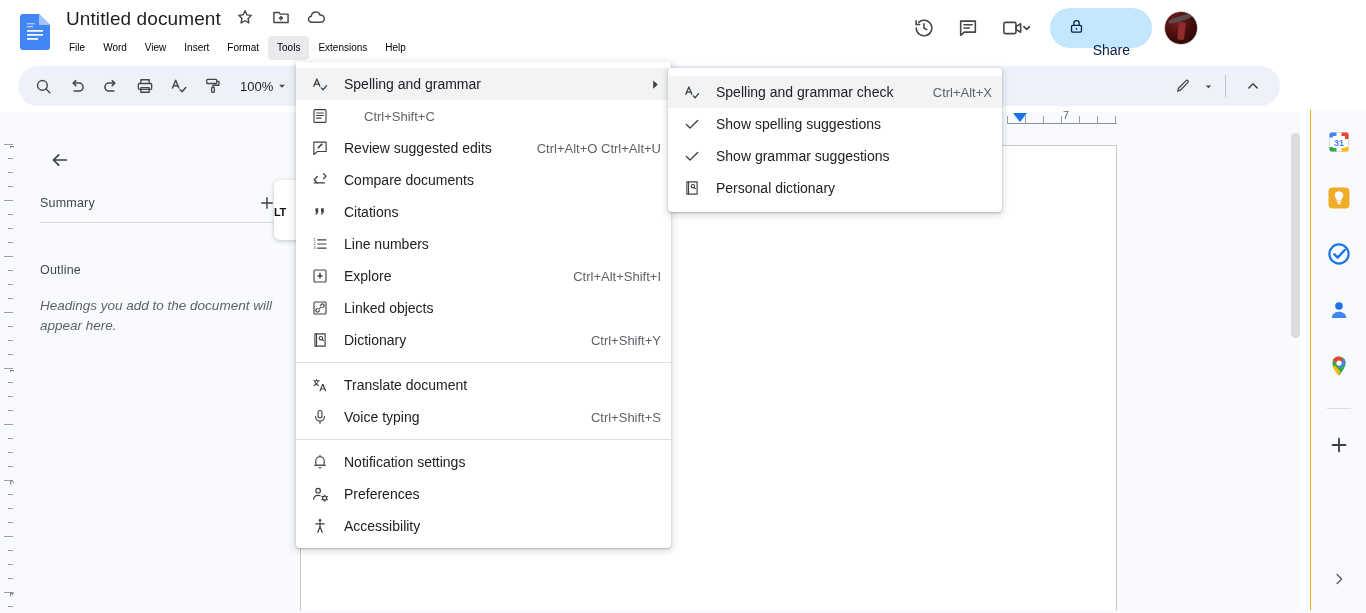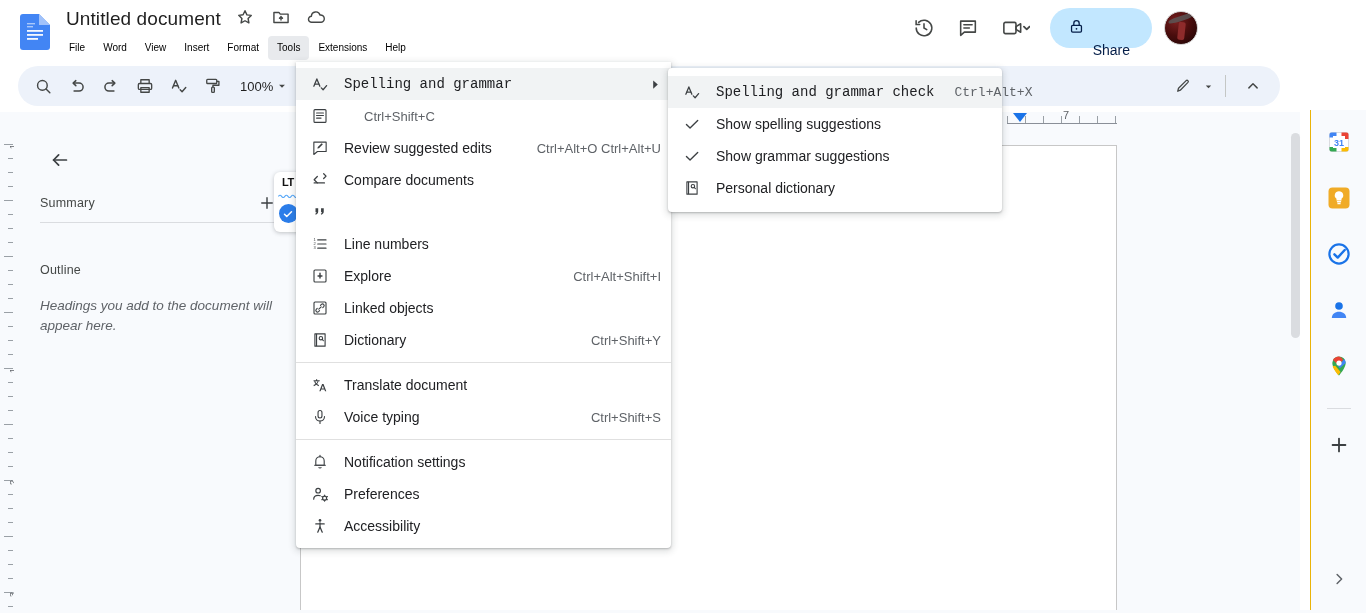--- a/index.html
+++ b/index.html
@@ -168,24 +168,24 @@
     position: absolute; left: 26px; top: 92px; width: 240px; height: 1px; background: #dadce0;
   }
   .outline-label { position: absolute; left: 26px; top: 133px; }
   .outline-empty {
     position: absolute; left: 26px; top: 166px; width: 240px;
     font-size: 13.5px; line-height: 20px; color: #5f6368; font-style: italic;
   }
 
   
   .lt-widget {
-    position: absolute; left: 274px; top: 172px; width: 28px; height: 60px;
+    position: absolute; left: 274px; top: 180px; width: 28px; height: 60px;
     background: #ffffff; border-radius: 6px 0 0 6px;
     box-shadow: 0 1px 4px rgba(60,64,67,.3);
-    display: flex; flex-direction: column; align-items: center;
+    display: flex; flex-direction: row; align-items: center;
     padding-top: 5px; gap: 6px; z-index: 6;
   }
   .lt-logo { font-size: 11px; font-weight: 700; color: #111; line-height: 11px; letter-spacing: -.3px; }
   .lt-wave { width: 20px; height: 4px; }
   .lt-check {
     width: 19px; height: 19px; border-radius: 50%; background: #2b7de9;
     display: flex; align-items: center; justify-content: center;
   }
 
   
@@ -219,21 +219,21 @@
     padding: 6px 0; z-index: 40;
   }
   #tools-menu { left: 296px; top: 62px; width: 375px; }
   #sub-menu {
     left: 668px; top: 68px; width: 334px; border-radius: 4px; padding: 8px 0;
   }
   .mrow {
     height: 32px; display: flex; align-items: center;
     padding: 0 10px 0 12px; cursor: pointer; position: relative;
   }
-  .mrow.hl { background: #f1f3f4; font-family: Liberation Mono, monospace; }
+  .mrow.hl { background: #f1f3f4; }
   .mrow .mico {
     width: 24px; height: 24px; margin-right: 12px; flex: none;
     display: flex; align-items: center; justify-content: center;
   }
   .mrow .mlbl { font-size: 14px; color: #202124; flex: 1; white-space: nowrap; }
   .mrow .mkey { font-size: 13px; color: #5f6368; margin-left: 20px; white-space: nowrap; }
   .mrow .marrow { margin-left: 14px; display: flex; align-items: center; }
   .msep { height: 1px; background: #e0e0e0; margin: 6px 0; }
 
   
@@ -623,20 +623,21 @@
     <span class="mlbl">Compare documents</span>
   </div>
 
   <div class="mrow">
     <span class="mico">
       <svg width="18" height="18" viewBox="0 0 24 24" fill="#3c4043">
         <path d="M6 7h3.6v4.2c0 2.2-1.3 3.8-3.4 4.4l-.5-1.3c1.1-.4 1.7-1 1.7-1.9H6z"></path>
         <path d="M13.4 7H17v4.2c0 2.2-1.3 3.8-3.4 4.4l-.5-1.3c1.1-.4 1.7-1 1.7-1.9h-1.4z"></path>
       </svg>
     </span>
+    <span class="mlbl">Citations</span>
   </div>
 
   <div class="mrow">
     <span class="mico">
       <svg width="18" height="18" viewBox="0 0 24 24" fill="none" stroke="#3c4043" stroke-width="1.6" stroke-linecap="round">
         <path d="M9 6.5h11M9 12h11M9 17.5h11"></path>
         <text x="3.2" y="8.2" font-size="5.4" fill="#3c4043" stroke="none" font-family="Liberation Sans, sans-serif">1</text>
         <text x="3.2" y="13.6" font-size="5.4" fill="#3c4043" stroke="none" font-family="Liberation Sans, sans-serif">2</text>
         <text x="3.2" y="19" font-size="5.4" fill="#3c4043" stroke="none" font-family="Liberation Sans, sans-serif">3</text>
       </svg>

